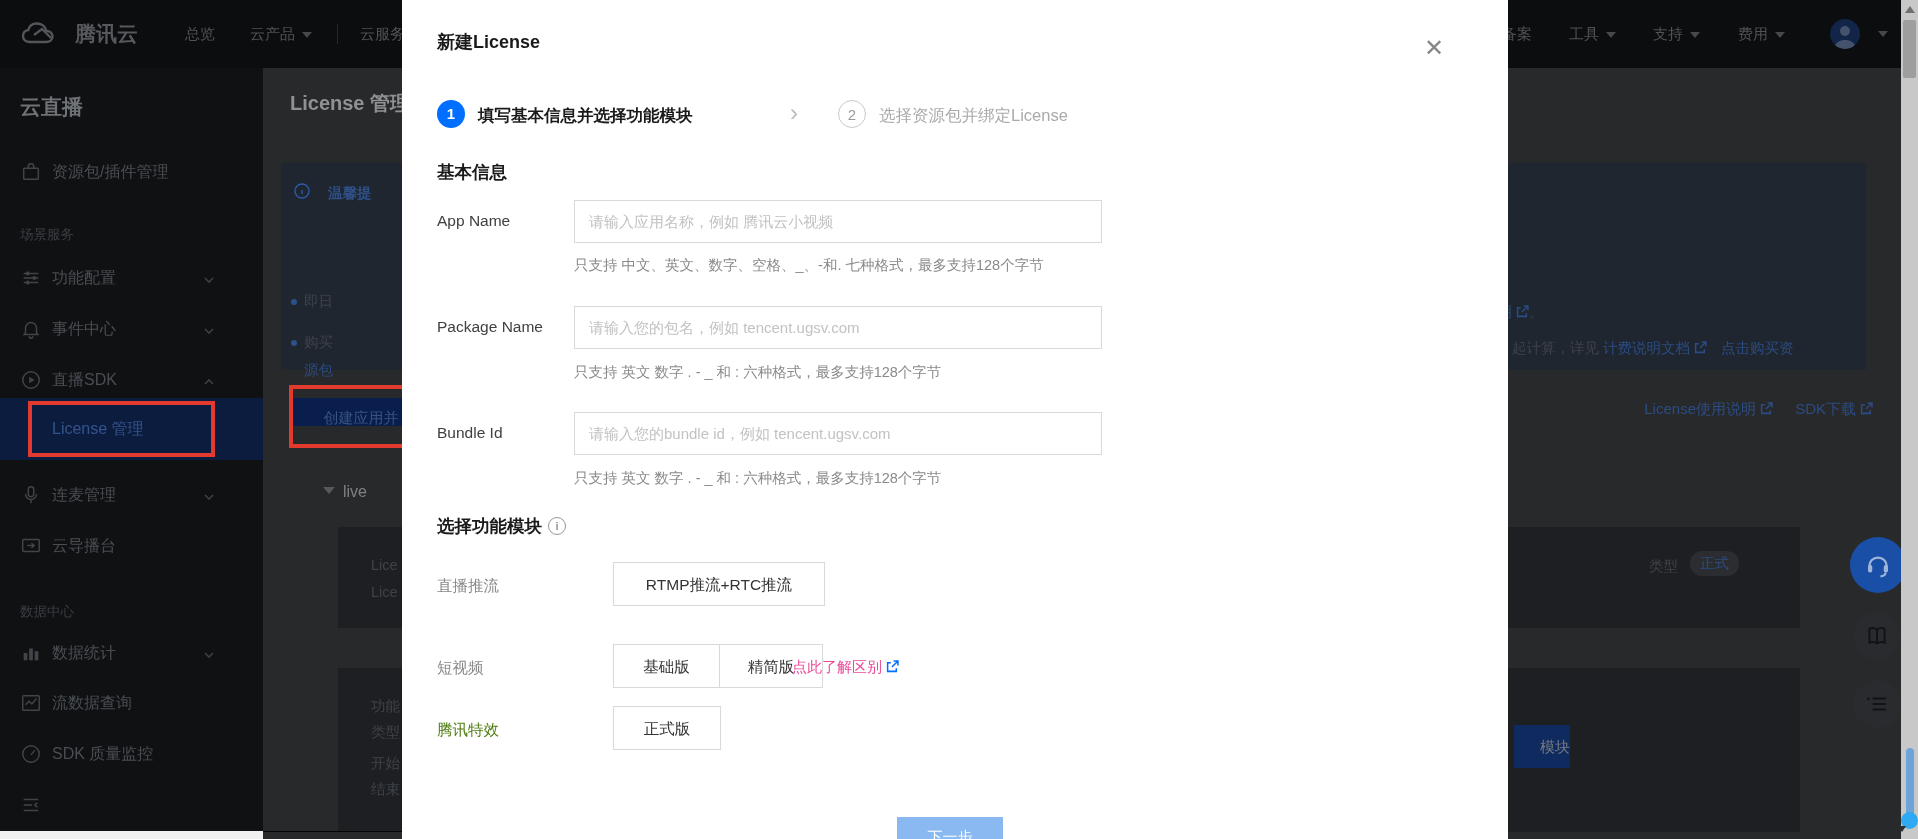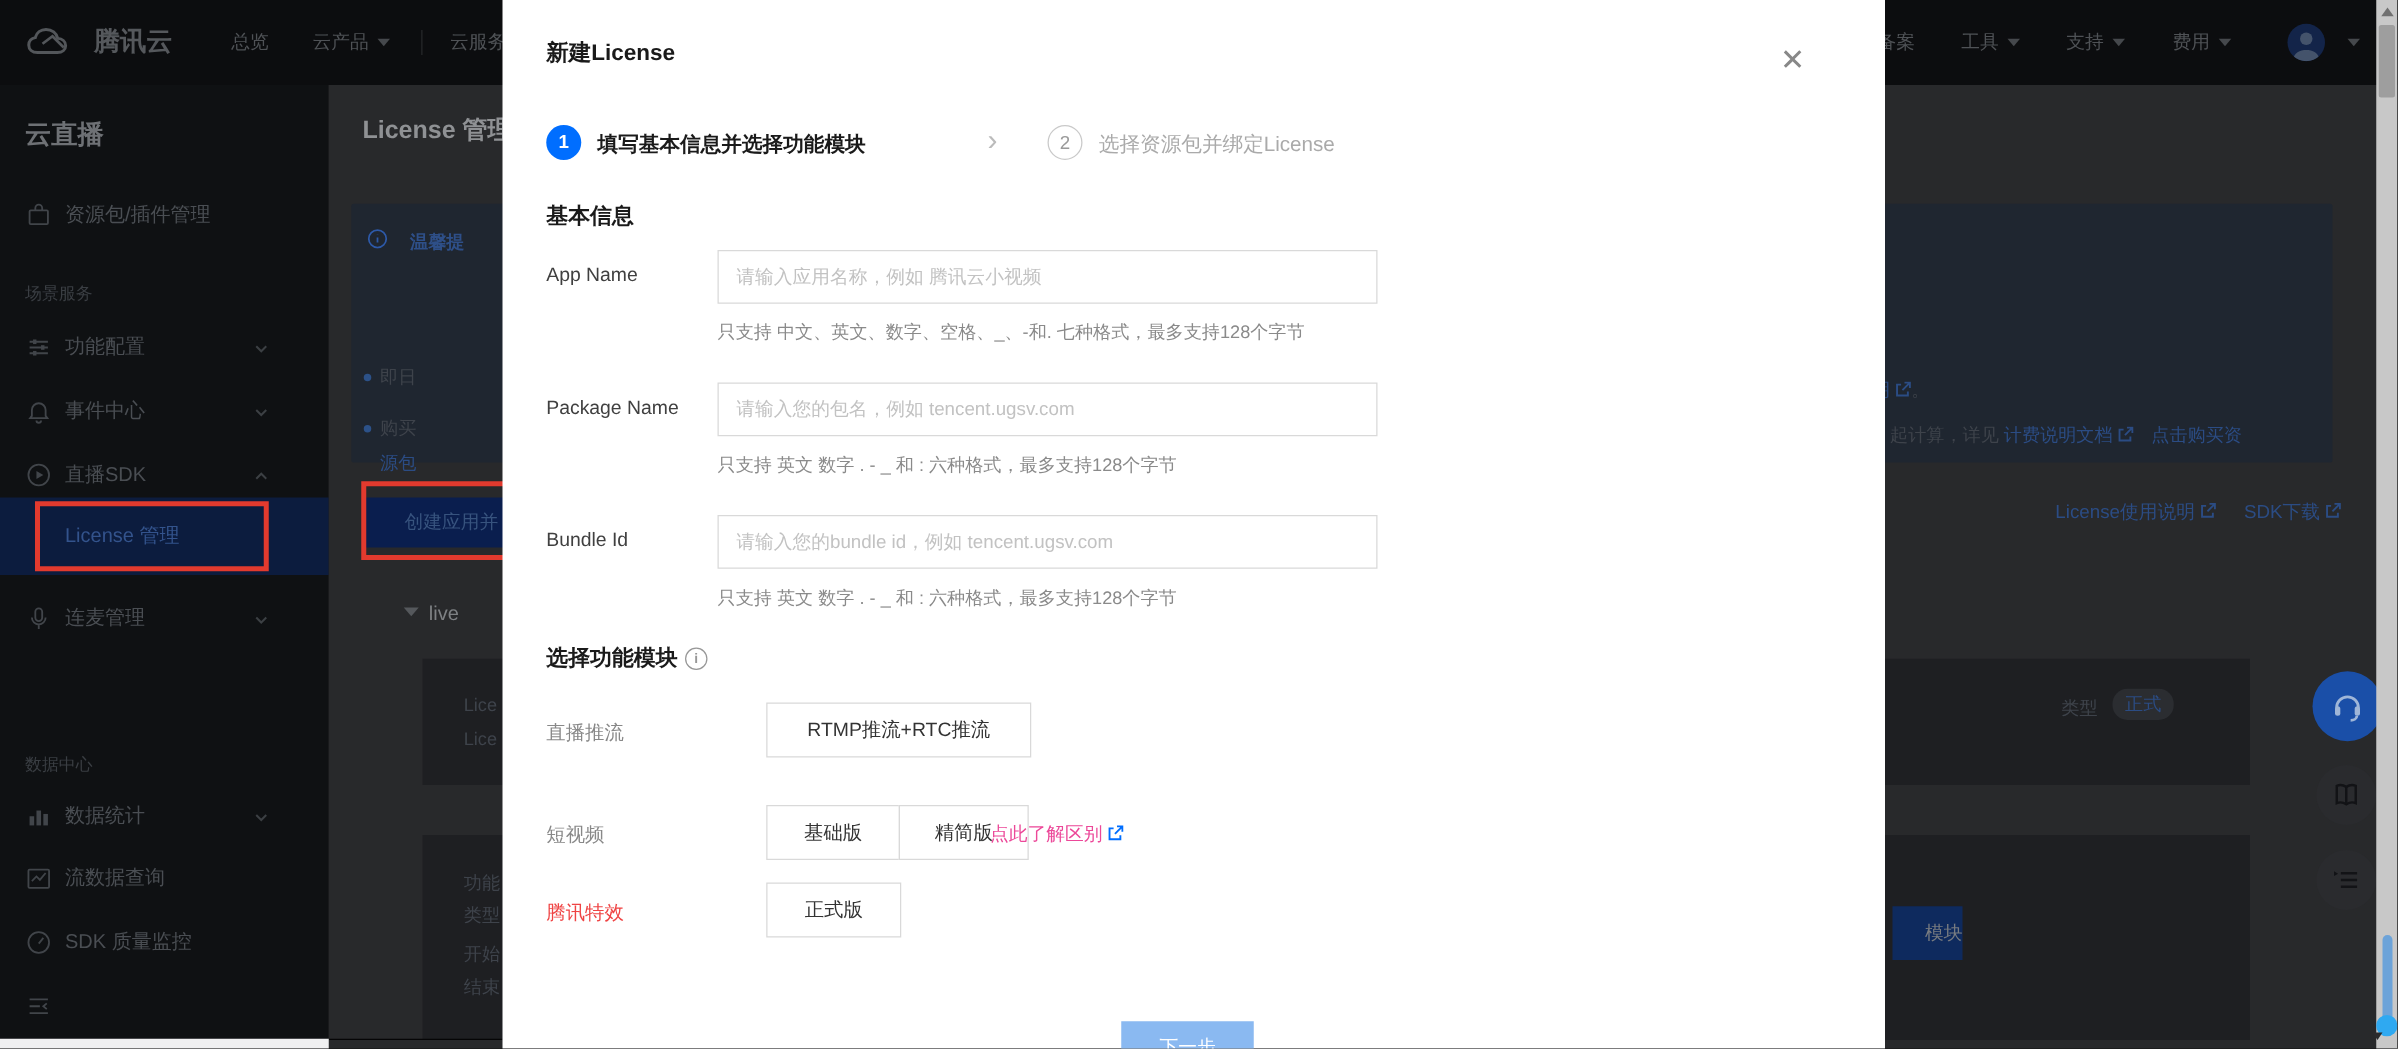--- a/index.html
+++ b/index.html
@@ -138,20 +138,27 @@
       <span class="ic"><svg viewBox="0 0 24 24" width="22" height="22" fill="none" stroke="currentColor" stroke-width="1.6">
             <rect x="9" y="3" width="6" height="11" rx="3"></rect>
             <path d="M6 11a6 6 0 0 0 12 0M12 17v4"></path>
           </svg></span>
       <span class="lbl">连麦管理</span>
       <span class="chev"><svg viewBox="0 0 12 12" width="12" height="12" fill="none" stroke="currentColor" stroke-width="1.6">
             <path d="M2 4l4 4 4-4"></path>
           </svg></span>
     </div>
 
+    <div class="sb-item" style="top:458px;">
+      <span class="ic"><svg viewBox="0 0 24 24" width="22" height="22" fill="none" stroke="currentColor" stroke-width="1.6">
+            <rect x="3" y="5" width="18" height="13" rx="1"></rect>
+            <path d="M8 11.5h7M12.5 9l3 2.5-3 2.5"></path>
+          </svg></span>
+      <span class="lbl">云导播台</span>
+    </div>
 
     <div class="sb-section" style="top:535px;">数据中心</div>
 
     <div class="sb-item" style="top:565px;">
       <span class="ic"><svg viewBox="0 0 24 24" width="22" height="22" fill="currentColor">
             <rect x="4" y="12" width="4" height="8"></rect>
             <rect x="10" y="7" width="4" height="13"></rect>
             <rect x="16" y="10" width="4" height="10"></rect>
           </svg></span>
       <span class="lbl">数据统计</span>
@@ -211,21 +218,21 @@
       <span class="abs" style="left:1202px;top:176px;font-size:14.5px;white-space:nowrap;margin-left:29px;">
         <span class="dim-text">起计算，详见</span>
         <span class="dim-blue">计费说明文档</span><span class="ext dim-blue"><svg viewBox="0 0 12 12" width="13" height="13" fill="none" stroke="currentColor" stroke-width="1.4">
               <path d="M4.5 2.5H1.5v8h8v-3"></path>
               <path d="M7 1h4v4M11 1L5.5 6.5"></path>
             </svg></span>
         <span class="dim-blue" style="margin-left:10px;">点击购买资</span>
       </span>
     </div>
 
-    <div class="abs" style="left:28px;top:330px;width:140px;height:40px;background:#0a1e4e;color:#37537e;font-size:15px;text-align:center;line-height:40px;">
+    <div class="abs" style="left:28px;top:330px;width:140px;height:28px;background:#0a1e4e;color:#37537e;font-size:15px;text-align:center;line-height:40px;">
       <span>创建应用并</span>
     </div>
 
     <div class="abs" style="left:1330px;top:332px;width:280px;font-size:15px;text-align:right;white-space:nowrap;">
       <span class="dim-blue">License使用说明</span><span class="ext dim-blue"><svg viewBox="0 0 12 12" width="13" height="13" fill="none" stroke="currentColor" stroke-width="1.4">
             <path d="M4.5 2.5H1.5v8h8v-3"></path>
             <path d="M7 1h4v4M11 1L5.5 6.5"></path>
           </svg></span>
       <span class="dim-blue" style="margin-left:18px;">SDK下载</span><span class="ext dim-blue"><svg viewBox="0 0 12 12" width="13" height="13" fill="none" stroke="currentColor" stroke-width="1.4">
             <path d="M4.5 2.5H1.5v8h8v-3"></path>
@@ -316,21 +323,21 @@
     <div class="f-label" style="top:658px;color:#888;">短视频</div>
     <button class="opt-btn" style="left:171px;top:644px;width:107px;">基础版</button>
     <button class="opt-btn" style="left:277px;top:644px;width:104px;">精简版</button>
     <span class="abs" style="left:390px;top:658px;font-size:15px;color:#ec4899;white-space:nowrap;">
       <span>点此了解区别</span><span class="ext" style="color:#006eff;"><svg viewBox="0 0 12 12" width="13" height="13" fill="none" stroke="currentColor" stroke-width="1.4">
             <path d="M4.5 2.5H1.5v8h8v-3"></path>
             <path d="M7 1h4v4M11 1L5.5 6.5"></path>
           </svg></span>
     </span>
 
-    <div class="f-label" style="top:720px;color:#ef4444;">腾讯特效</div>
+    <div class="f-label" style="top:720px;color:#4d7c0f;">腾讯特效</div>
     <button class="opt-btn" style="left:171px;top:706px;width:108px;">正式版</button>
 
     <button class="abs" style="left:495px;top:817px;width:106px;height:40px;background:#8ab9f1;color:#fff;border:none;font-size:15px;font-family:inherit;">下一步</button>
   </div>
 
   <div id="scrollbar" class="abs">
     <div class="abs" style="left:4px;top:6px;width:0;height:0;border-left:5px solid transparent;border-right:5px solid transparent;border-bottom:7px solid #707070;"></div>
     <div class="abs" style="left:2px;top:20px;width:13px;height:58px;background:#9e9e9e;border-radius:2px;"></div>
     <div class="abs" style="left:4.5px;top:748px;width:8px;height:72px;background:#6ca3d9;border-radius:4px;"></div>
     <div class="abs" style="left:0px;top:812px;width:17px;height:17px;border-radius:50%;background:#2fa9f1;"></div>

